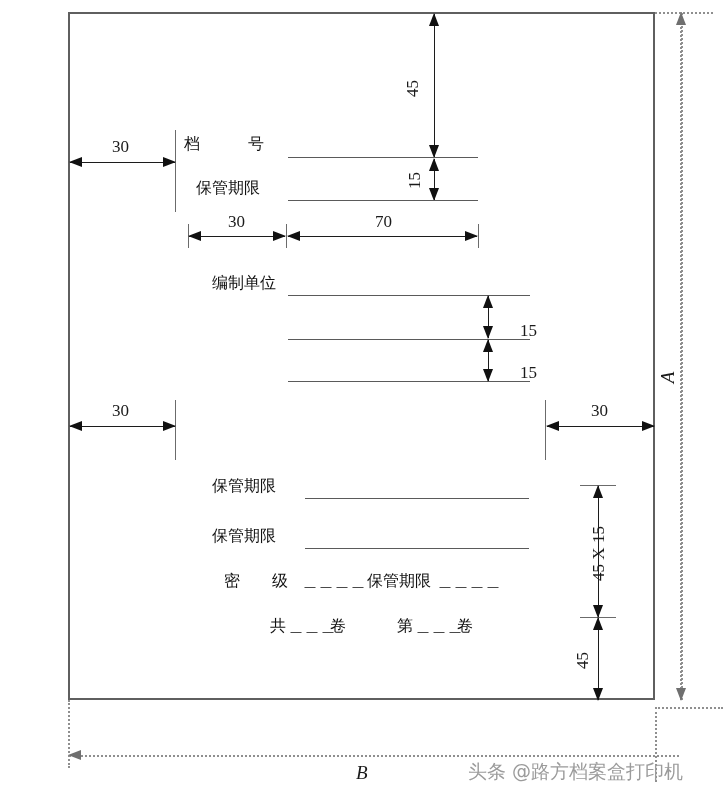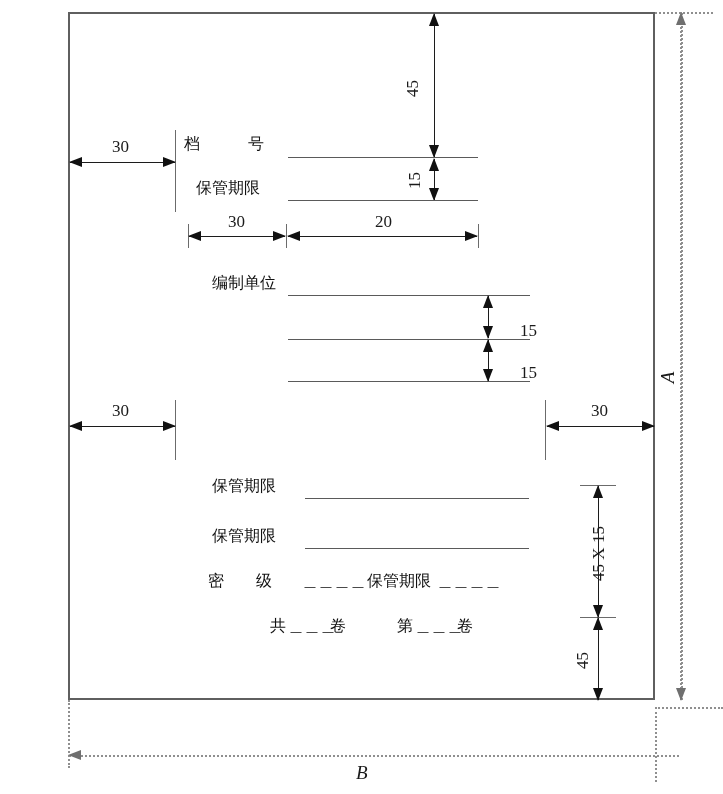--- a/index.html
+++ b/index.html
@@ -192,21 +192,21 @@
     <div class="arrow left"></div>
     <div class="arrow right"></div>
   </div>
   <div class="dimtext" style="left:228px; top:213px;">30</div>
 
   <div class="dim-h" style="left:288px; top:229px; width:189px; height:14px;">
     <div class="shaft"></div>
     <div class="arrow left"></div>
     <div class="arrow right"></div>
   </div>
-  <div class="dimtext" style="left:375px; top:213px;">20</div>
+  <div class="dimtext" style="left:375px; top:213px;">70</div>
 
   <div class="cjk" style="left:212px; top:275px;">编制单位</div>
   <div class="hline" style="left:288px; top:295px; width:242px;"></div>
   <div class="hline" style="left:288px; top:339px; width:242px;"></div>
   <div class="hline" style="left:288px; top:381px; width:242px;"></div>
 
   <div class="dim-v" style="left:481px; top:296px; width:14px; height:42px;">
     <div class="shaft"></div>
     <div class="arrow up"></div>
     <div class="arrow down"></div>
@@ -235,21 +235,21 @@
     <div class="arrow right"></div>
   </div>
   <div class="dimtext" style="left:591px; top:402px;">30</div>
 
   <div class="cjk" style="left:212px; top:478px;">保管期限</div>
   <div class="hline" style="left:305px; top:498px; width:224px;"></div>
 
   <div class="cjk" style="left:212px; top:528px;">保管期限</div>
   <div class="hline" style="left:305px; top:548px; width:224px;"></div>
 
-  <div class="cjk wide" style="left:208px; top:573px;">密　　级</div>
+  <div class="cjk wide" style="left:224px; top:573px;">密　　级</div>
   <div class="cjk" style="left:302px; top:573px;">＿＿＿＿</div>
   <div class="cjk" style="left:367px; top:573px;">保管期限</div>
   <div class="cjk" style="left:437px; top:573px;">＿＿＿＿</div>
 
   <div class="cjk" style="left:270px; top:618px;">共</div>
   <div class="cjk" style="left:288px; top:618px;">＿＿＿</div>
   <div class="cjk" style="left:330px; top:618px;">卷</div>
   <div class="cjk" style="left:397px; top:618px;">第</div>
   <div class="cjk" style="left:415px; top:618px;">＿＿＿</div>
   <div class="cjk" style="left:457px; top:618px;">卷</div>
@@ -277,14 +277,15 @@
     <div class="arrow down" style="border-top-color:#6f6f6f;"></div>
   </div>
   <div class="dimtext vert ital" style="left:662px; top:368px;">A</div>
 
   <div class="dim-h" style="left:69px; top:748px; width:610px; height:14px;">
     <div class="shaft" style="border-top:2px dotted #8f8f8f;"></div>
     <div class="arrow dleft"></div>
   </div>
   <div class="dimtext ital" style="left:356px; top:763px;">B</div>
 
+  <div class="watermark" style="left:468px; top:762px;">头条 @路方档案盒打印机</div>
 
 </div>
 
 </body></html>

